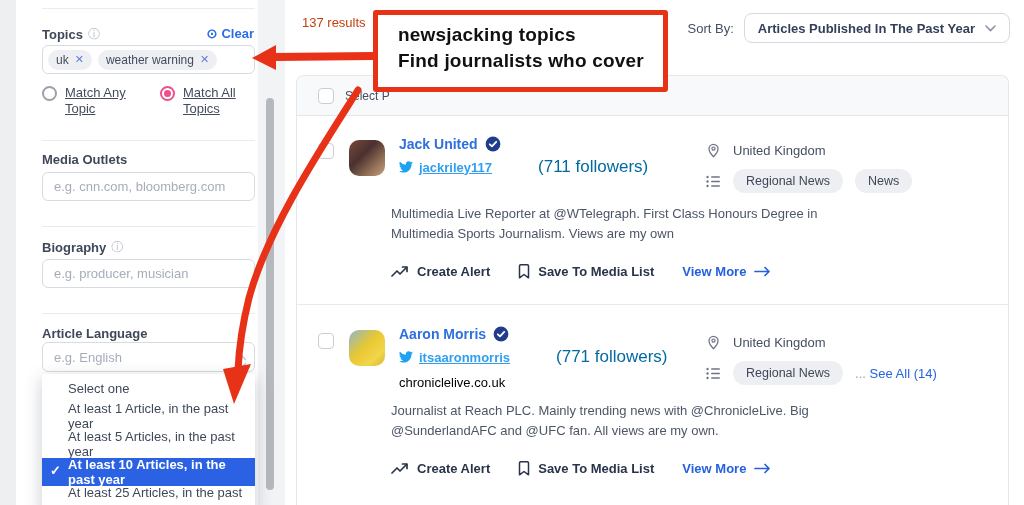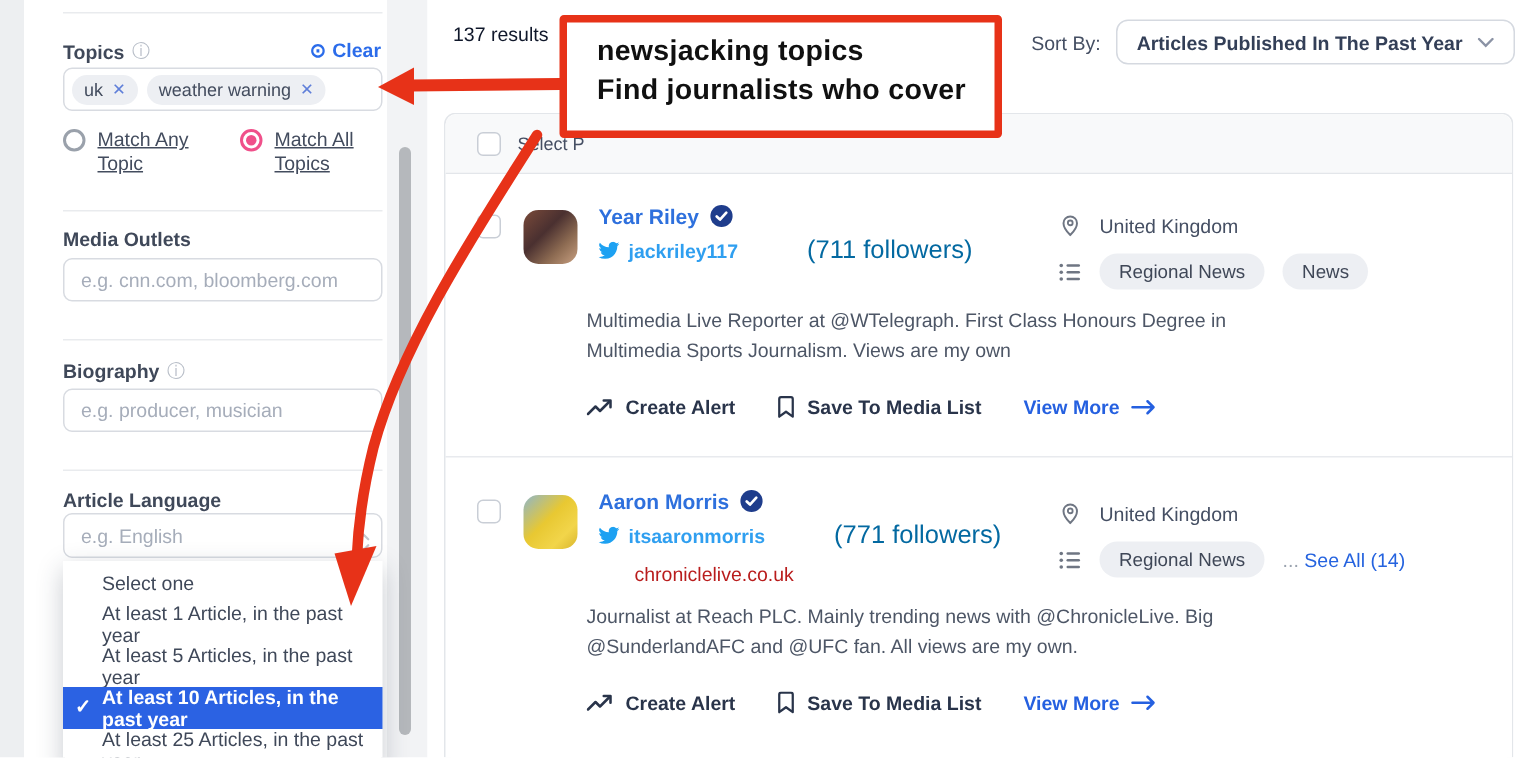--- a/index.html
+++ b/index.html
@@ -30,43 +30,43 @@
   .dd-row { height:28px; display:flex; align-items:center; padding-left:26px; font-size:13px; color:#3f4859; position:relative; cursor:pointer; }
   .dd-row.sel { background:#2b62e3; color:#fff; font-weight:bold; }
   .dd-check { position:absolute; left:8px; top:5px; font-size:13px; color:#fff; }
 
   
   .gutter { position:absolute; left:258px; top:0; width:27px; height:505px; background:#f2f3f5; }
   .thumb { position:absolute; left:8px; top:98px; width:8px; height:392px; background:#b5b8bc; border-radius:4px; }
 
   
   .main { position:absolute; left:285px; top:0; width:739px; height:505px; background:#fff; }
-  .results-count { position:absolute; left:17px; top:15px; font-size:13px; color:#0f172a; }
+  .results-count { position:absolute; left:17px; top:15px; font-size:13px; color:#c2410c; }
   .sort-wrap { position:absolute; right:14px; top:13px; display:flex; align-items:center; gap:10px; }
   .sort-label { font-size:13px; color:#454f63; }
   .sort-btn { height:30px; border:1px solid #d5d9e0; border-radius:8px; background:#fff; display:flex; align-items:center; gap:10px; padding:0 13px; font-size:13px; font-weight:bold; color:#333f57; cursor:pointer; }
 
   .container { position:absolute; left:11px; top:75px; width:713px; height:430px; background:#fff; border:1px solid #e3e6ea; border-bottom:none; border-radius:8px 8px 0 0; }
   .band { height:40px; background:#f8f9fa; border-bottom:1px solid #e3e6ea; border-radius:8px 8px 0 0; display:flex; align-items:center; padding-left:21px; gap:11px; }
   .band-label { font-size:12px; color:#454f63; }
   .cbx { width:16px; height:16px; border:1.5px solid #c9ced6; border-radius:4px; background:#fff; flex:0 0 auto; cursor:pointer; }
 
   .card { position:relative; width:100%; }
   .card.first { height:189px; border-bottom:1px solid #e8eaee; }
   .card .cbx { position:absolute; left:21px; }
   .avatar { position:absolute; left:52px; width:36px; height:36px; border-radius:10px; }
   .avatar.jack { background:linear-gradient(135deg,#7a4a3a 0%,#4a3030 40%,#8d6b52 70%,#c8a081 100%); }
   .avatar.aaron { background:linear-gradient(135deg,#8fb6c9 0%,#e8c832 45%,#f2d54a 75%,#d9b62e 100%); }
   .nameblock { position:absolute; left:102px; }
   .name-row { display:flex; align-items:center; gap:7px; }
   .jname { font-size:14px; font-weight:bold; color:#2e70dd; cursor:pointer; }
   .handle-row { display:flex; align-items:center; gap:6px; margin-top:5px; }
-  .handle { font-size:13px; font-weight:bold; color:#2f9ff0; cursor:pointer; }
+  .handle { font-size:13px; font-weight:bold; color:#2f9ff0; cursor:pointer;text-decoration:underline; }
   .followers { font-size:17px; color:#0369a1;margin-left:40px; }
-  .website { font-size:13px; color:#b91c1c; margin-top:8px; cursor:pointer;margin-left:24px; }
+  .website { font-size:13px; color:#000000; margin-top:8px; cursor:pointer; }
   .metablock { position:absolute; left:409px; width:290px; }
   .meta-row { display:flex; align-items:center; gap:12px; font-size:13px; color:#454f63; }
   .meta-row + .meta-row { margin-top:11px; }
   .topic-pill { background:#edeff3; border-radius:14px; padding:5px 13px; font-size:12.5px; color:#3f4757; white-space:nowrap; cursor:pointer; }
   .seeall { font-size:13px; color:#9aa3af; white-space:nowrap; }
   .seeall a { color:#2563df; text-decoration:none; cursor:pointer; }
   .bio { position:absolute; left:94px; width:448px; font-size:13px; line-height:19.5px; color:#4d5666; }
   .actions { position:absolute; left:94px; display:flex; align-items:flex-end; gap:28px; }
   .action { display:flex; align-items:center; gap:8px; font-size:13px; font-weight:bold; color:#29344a; cursor:pointer; }
   .action.more { color:#2560e0; }
@@ -175,21 +175,21 @@
     <div class="band">
       <span class="cbx"></span>
       <span class="band-label">Select P</span>
     </div>
 
     <div class="card first">
       <span class="cbx" style="top:27px"></span>
       <div class="avatar jack" style="top:24px"></div>
       <div class="nameblock" style="top:20px">
         <div class="name-row">
-          <span class="jname">Year Riley</span>
+          <span class="jname">Jack United</span>
           <svg class="icon" width="16" height="16" viewBox="0 0 16 16">
               <circle cx="8" cy="8" r="7.4" fill="#1f3d8c"></circle>
               <path d="M4.8 8.3 L7 10.4 L11.2 5.8" fill="none" stroke="#fff" stroke-width="1.8" stroke-linecap="round" stroke-linejoin="round"></path>
             </svg>
         </div>
         <div class="handle-row">
           <svg class="icon" width="14" height="12" viewBox="0 0 24 20">
               <path d="M24 2.4c-.9.4-1.8.7-2.8.8 1-.6 1.8-1.6 2.2-2.7-1 .6-2 1-3.1 1.2A4.9 4.9 0 0 0 11.9 6.2 14 14 0 0 1 1.6 1a4.9 4.9 0 0 0 1.5 6.6C2.3 7.6 1.5 7.4.9 7v.1c0 2.4 1.7 4.4 3.9 4.8-.7.2-1.5.2-2.2.1a4.9 4.9 0 0 0 4.6 3.4A9.9 9.9 0 0 1 0 17.3a14 14 0 0 0 7.5 2.2c9 0 14-7.5 14-14v-.6c1-.7 1.8-1.6 2.5-2.5z" fill="#1da1f2"></path>
             </svg>
           <span class="handle">jackriley117</span>

